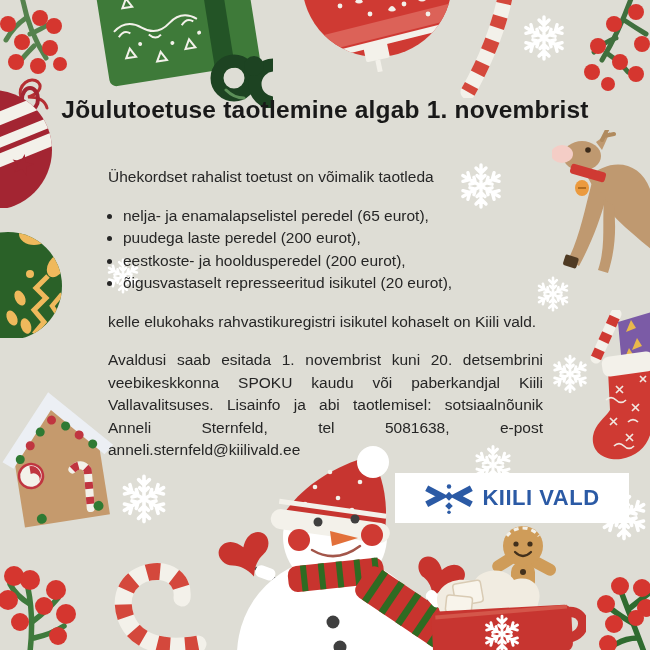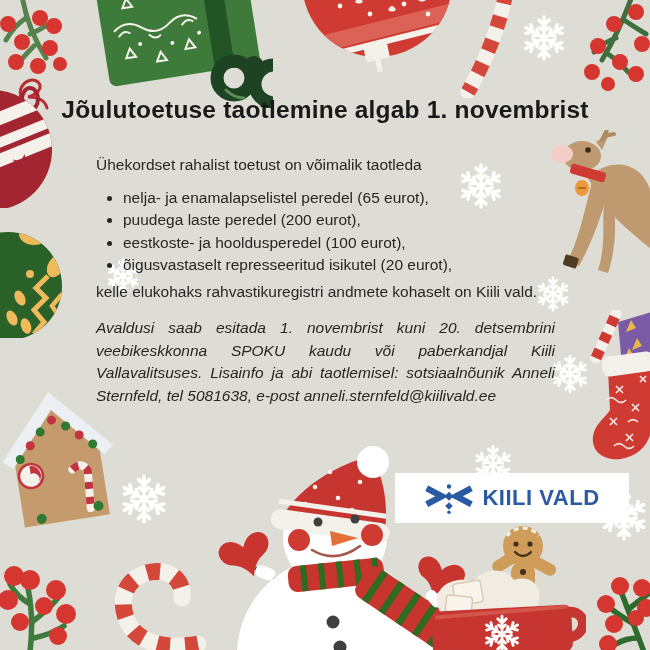--- a/index.html
+++ b/index.html
@@ -12,25 +12,25 @@
   .abs{position:absolute;}
   svg{display:block;}
   #title{
     position:absolute;top:96px;left:0;width:650px;text-align:center;
     font-size:24.5px;font-weight:700;color:#191919;letter-spacing:.2px;
   }
   #textblock{
     position:absolute;left:92px;top:150px;width:467px;
     font-size:15.5px;line-height:22.5px;color:#262626;
   }
-  #textblock p{margin:4px;}
+  #textblock p{margin:16px;}
   #textblock ul{margin:10px 0 0;padding-left:31px;list-style:disc;}
   #textblock li{margin:0;}
   .para2{margin-top:19px !important;}
-  .para3{margin-top:14px !important;text-align:justify;font-style:italic;}
+  .para3{margin-top:14px !important;text-align:justify;}
   #logo{
     position:absolute;left:395px;top:473px;width:234px;height:50px;
     background:#ffffff;display:flex;align-items:center;justify-content:center;gap:8px;
   }
   #logo span{font-size:22px;font-weight:800;color:#2b5aa5;letter-spacing:.5px;}
 </style>
 </head>
 <body>
 
 <div id="poster">
@@ -413,24 +413,24 @@
     </g>
   </svg>
 
   <div id="title">Jõulutoetuse taotlemine algab 1. novembrist</div>
 
   <div id="textblock">
     <p>Ühekordset rahalist toetust on võimalik taotleda</p>
     <ul>
       <li>nelja- ja enamalapselistel peredel (65 eurot),</li>
       <li>puudega laste peredel (200 eurot),</li>
-      <li>eestkoste- ja hooldusperedel (100 eurot),</li>
+      <li>eestkoste- ja hooldusperedel (200 eurot),</li>
       <li>õigusvastaselt represseeritud isikutel (20 eurot),</li>
     </ul>
-    <p>kelle elukohaks rahvastikuregistri andmete kohaselt on Kiili vald.</p>
+    <p>kelle elukohaks rahvastikuregistri isikutel kohaselt on Kiili vald.</p>
     <p class="para3">Avaldusi saab esitada 1. novembrist kuni 20. detsembrini veebikeskkonna SPOKU kaudu või paberkandjal Kiili Vallavalitsuses. Lisainfo ja abi taotlemisel: sotsiaalnõunik Anneli Sternfeld, tel 5081638, e-post anneli.sternfeld@kiilivald.ee</p>
   </div>
 
   <div id="logo">
     <svg width="50" height="34" viewBox="0 0 56 36">
       <g stroke="#2b5aa5" stroke-width="7" fill="none">
         <path d="M3,7 L20,16 L3,25"></path>
         <path d="M53,7 L36,16 L53,25"></path>
       </g>
       <g fill="#2b5aa5">

